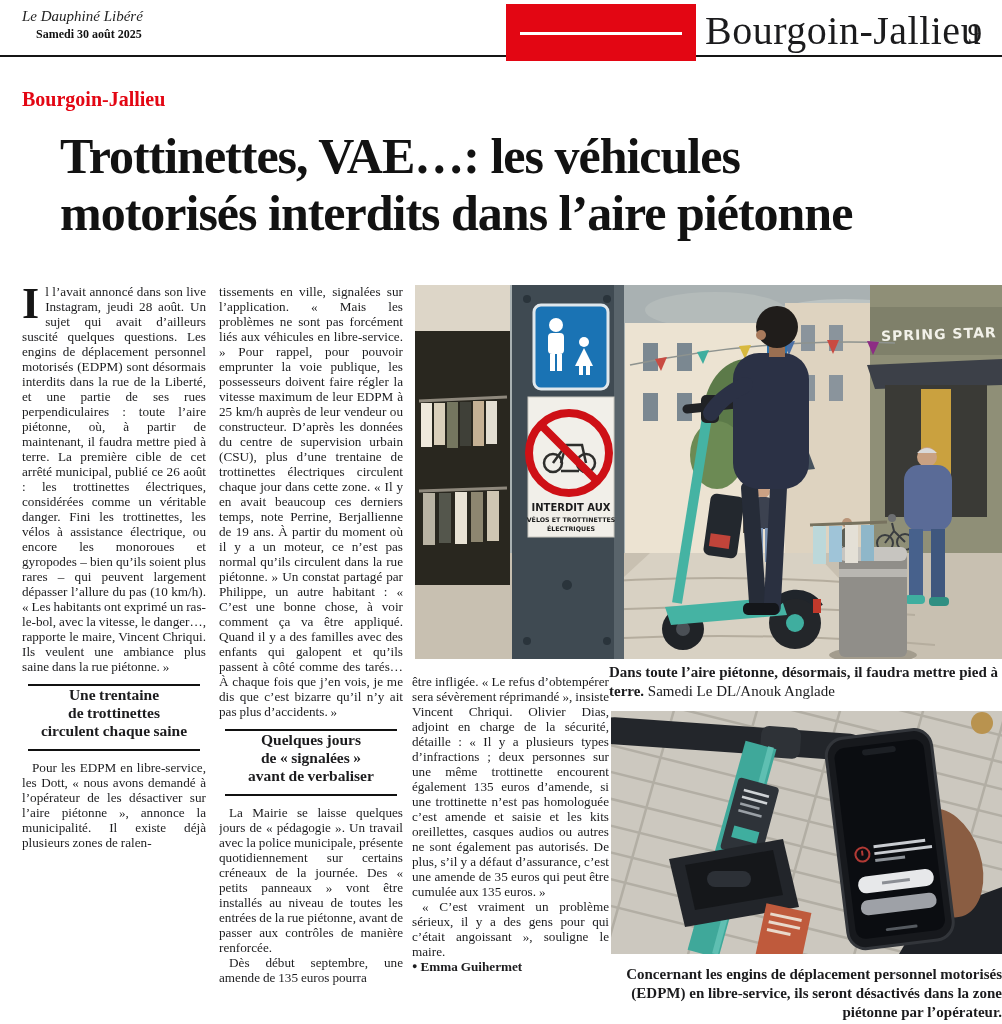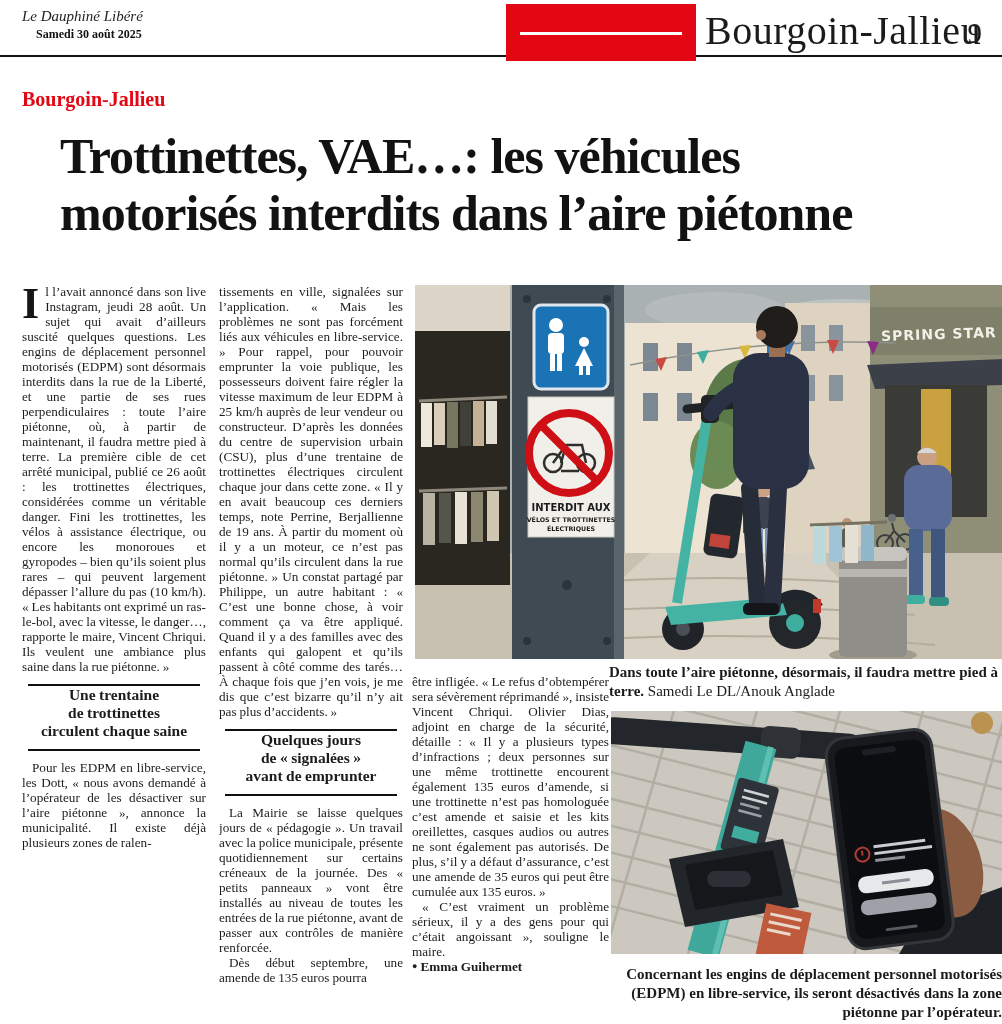--- a/index.html
+++ b/index.html
@@ -75,21 +75,21 @@
       <div>circulent chaque saine</div>
     </div>
     <p class="ind">Pour les EDPM en libre-service, les Dott, « nous avons demandé à l’opérateur de les désactiver sur l’aire piétonne », annonce la municipalité. Il existe déjà plusieurs zones de ralen-</p>
   </div>
 
   <div class="col col2">
     <p>tissements en ville, signalées sur l’application. « Mais les problèmes ne sont pas forcément liés aux véhicules en libre-service. » Pour rappel, pour pouvoir emprunter la voie publique, les possesseurs doivent faire régler la vitesse maximum de leur EDPM à 25 km/h auprès de leur vendeur ou constructeur. D’après les données du centre de supervision urbain (CSU), plus d’une trentaine de trottinettes électriques circulent chaque jour dans cette zone. « Il y en avait beaucoup ces derniers temps, note Perrine, Berjallienne de 19 ans. À partir du moment où il y a un moteur, ce n’est pas normal qu’ils circulent dans la rue piétonne. » Un constat partagé par Philippe, un autre habitant : « C’est une bonne chose, à voir comment ça va être appliqué. Quand il y a des familles avec des enfants qui galopent et qu’ils passent à côté comme des tarés… À chaque fois que j’en vois, je me dis que c’est bizarre qu’il n’y ait pas plus d’accidents. »</p>
     <div class="crosshead">
       <div>Quelques jours</div>
       <div>de « signalées »</div>
-      <div>avant de emprunter</div>
+      <div>avant de verbaliser</div>
     </div>
     <p class="ind">La Mairie se laisse quelques jours de « pédagogie ». Un travail avec la police municipale, présente quotidiennement sur certains créneaux de la journée. Des « petits panneaux » vont être installés au niveau de toutes les entrées de la rue piétonne, avant de passer aux contrôles de manière renforcée.</p>
     <p class="ind">Dès début septembre, une amende de 135 euros pourra</p>
   </div>
 
   <div class="col col3">
     <p>être infligée. « Le refus d’obtempérer sera sévèrement réprimandé », insiste Vincent Chriqui. Olivier Dias, adjoint en charge de la sécurité, détaille : « Il y a plusieurs types d’infractions ; deux personnes sur une même trottinette encourent également 135 euros d’amende, si une trottinette n’est pas homologuée c’est amende et saisie et les kits oreillettes, casques audios ou autres ne sont également pas autorisés. De plus, s’il y a défaut d’assurance, c’est une amende de 35 euros qui peut être cumulée aux 135 euros. »</p>
     <p class="ind">« C’est vraiment un problème sérieux, il y a des gens pour qui c’était angoissant », souligne le maire.</p>
     <p class="byline"><span class="bullet">●</span><span>Emma Guihermet</span></p>
   </div>

